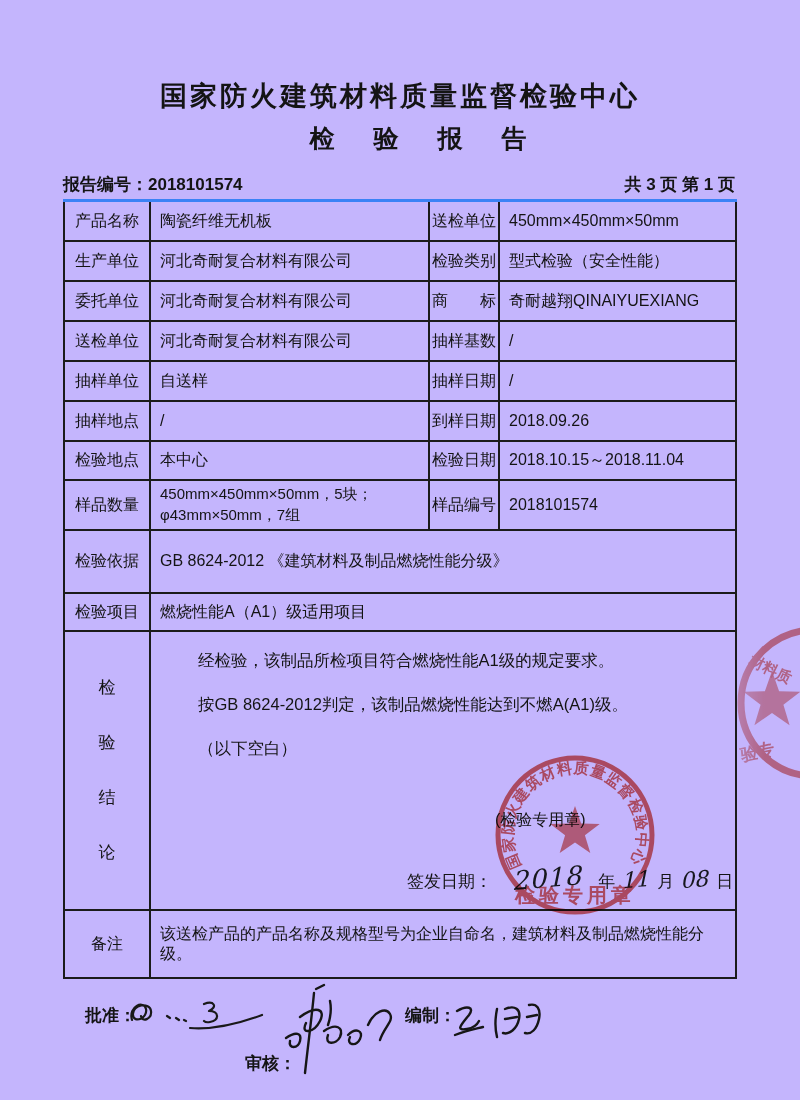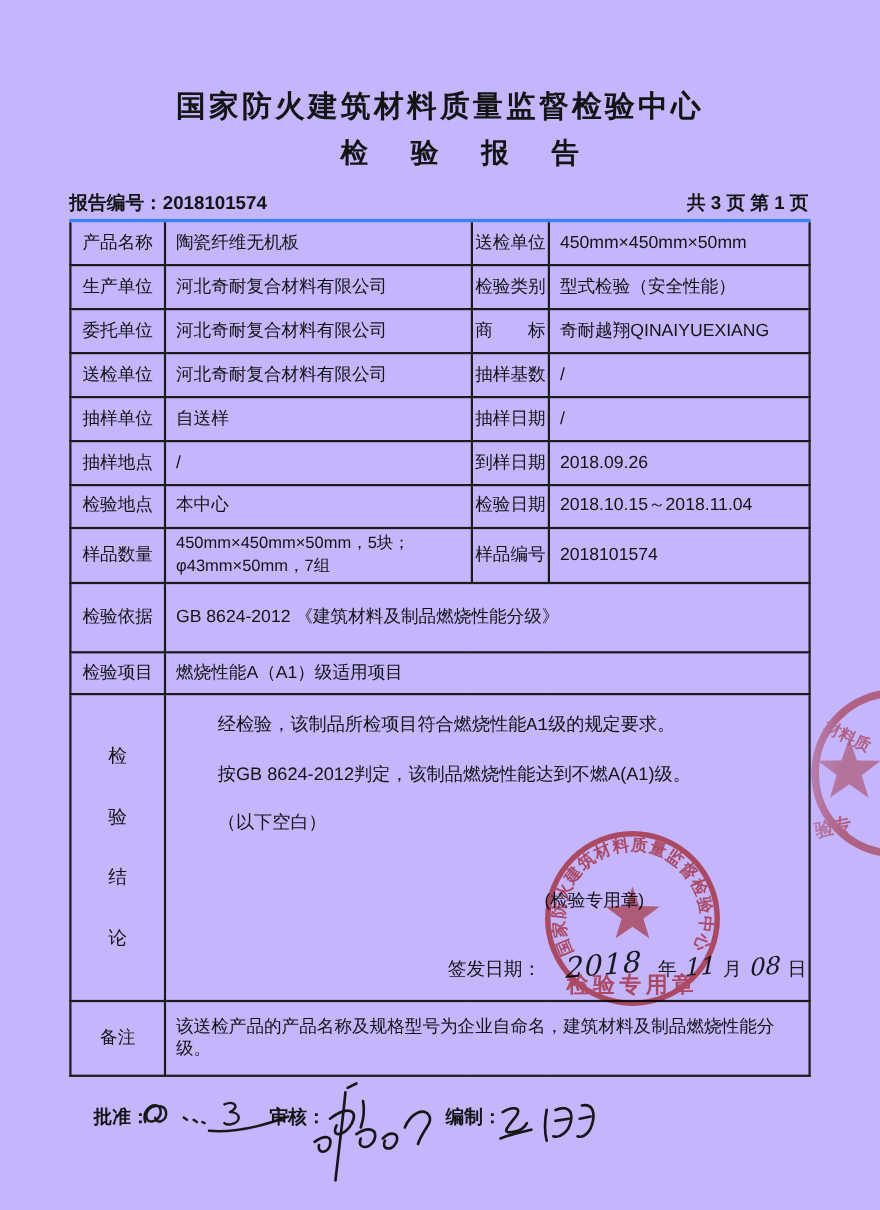--- a/index.html
+++ b/index.html
@@ -41,21 +41,21 @@
   td.small{font-size:15px;line-height:1.35;}
   .vstack{
     width:18px;margin:0 auto;word-break:break-all;
     line-height:55px;font-size:17px;text-align:center;
   }
   td.conc-cell{position:relative;vertical-align:top;padding:0;}
   .conc-line{
     margin:0;padding:0 14px;text-indent:2em;font-size:16.5px;color:#141414;
     position:absolute;left:0;width:520px;
   }
-  .conc-line.l0{top:18px;font-family:Liberation Mono, monospace;}
+  .conc-line.l0{top:18px;}
   .conc-line.l1{top:62px;}
   .conc-line.l2{top:106px;}
   .seal-note{position:absolute;left:344px;top:178px;font-size:16px;color:#141414;}
   .issue-line{
     position:absolute;left:256px;top:230px;display:flex;align-items:baseline;
     font-size:17px;color:#141414;white-space:nowrap;
   }
   .issue-line .gap-s{margin-left:14px;} .issue-line .gap-xs{margin-left:6px;}
   .hand{
     font-family:"DejaVu Serif","Liberation Serif",serif;font-style:italic;
@@ -207,21 +207,21 @@
   <div class="footer-label" style="left:85px;top:1004px;">批准：</div>
   <svg class="sig-svg" style="left:120px;top:990px;" width="150" height="50" viewBox="0 0 150 50" aria-hidden="true">
     <g fill="none" stroke="#191919" stroke-width="2.2" stroke-linecap="round" stroke-linejoin="round">
       <path d="M12,30 C8,16 24,10 26,19 C28,28 14,34 13,25 C12,14 30,12 31,21 C32,29 22,33 21,26"></path>
       <path d="M47,26 l3,2 M56,28 l3,2 M64,30 l2,1"></path>
       <path d="M84,14 C94,10 98,17 89,21 C99,21 100,30 90,32 C87,32.6 85,32 84,31"></path>
       <path d="M70,38 C95,40 118,34 142,25"></path>
     </g>
   </svg>
 
-  <div class="footer-label" style="left:245px;top:1004px;">审核：</div>
+  <div class="footer-label" style="left:245px;top:1052px;">审核：</div>
   <svg class="sig-svg" style="left:272px;top:983px;" width="135" height="95" viewBox="0 0 135 95" aria-hidden="true">
     <g fill="none" stroke="#161616" stroke-width="2.4" stroke-linecap="round" stroke-linejoin="round">
       <path d="M44,6 l8,-4"></path>
       <path d="M42,10 C40,32 36,62 33,90"></path>
       <path d="M28,34 C44,22 54,26 48,38 C42,50 28,52 34,40"></path>
       <path d="M14,55 C24,48 30,50 28,58 C26,66 16,66 18,58"></path>
       <path d="M58,18 C60,28 58,36 56,42"></path>
       <path d="M52,48 C64,40 72,44 68,54 C64,62 52,62 56,52"></path>
       <path d="M76,52 C84,44 92,48 88,56 C84,64 74,62 78,54"></path>
       <path d="M96,42 C102,28 114,24 118,31 C122,38 112,44 108,57"></path>

